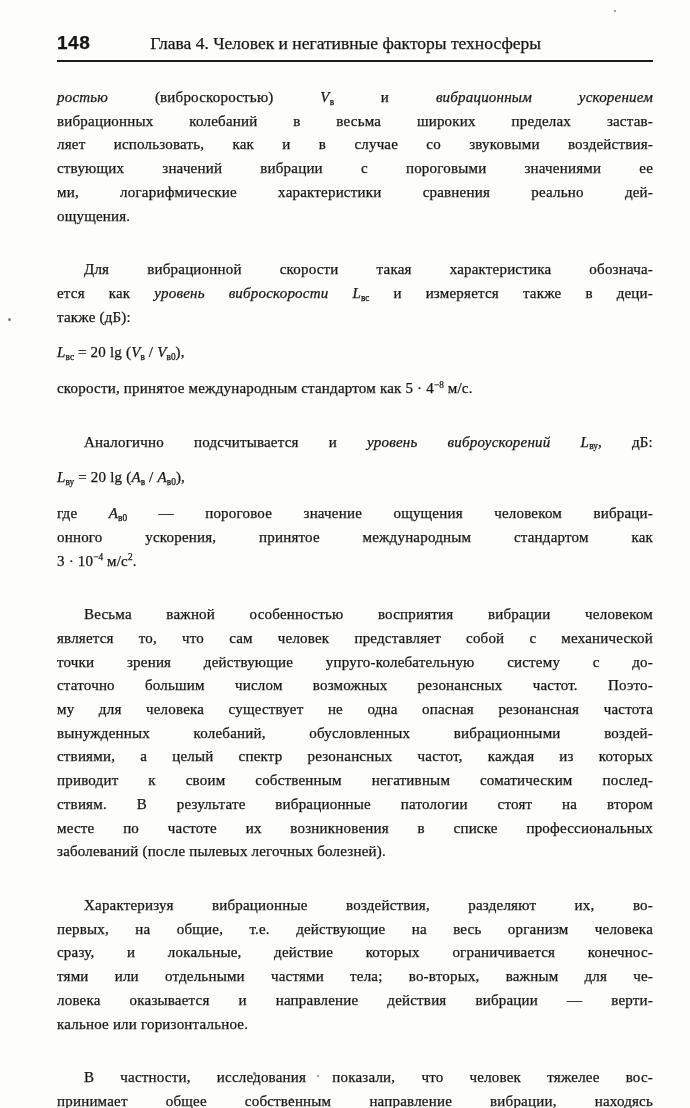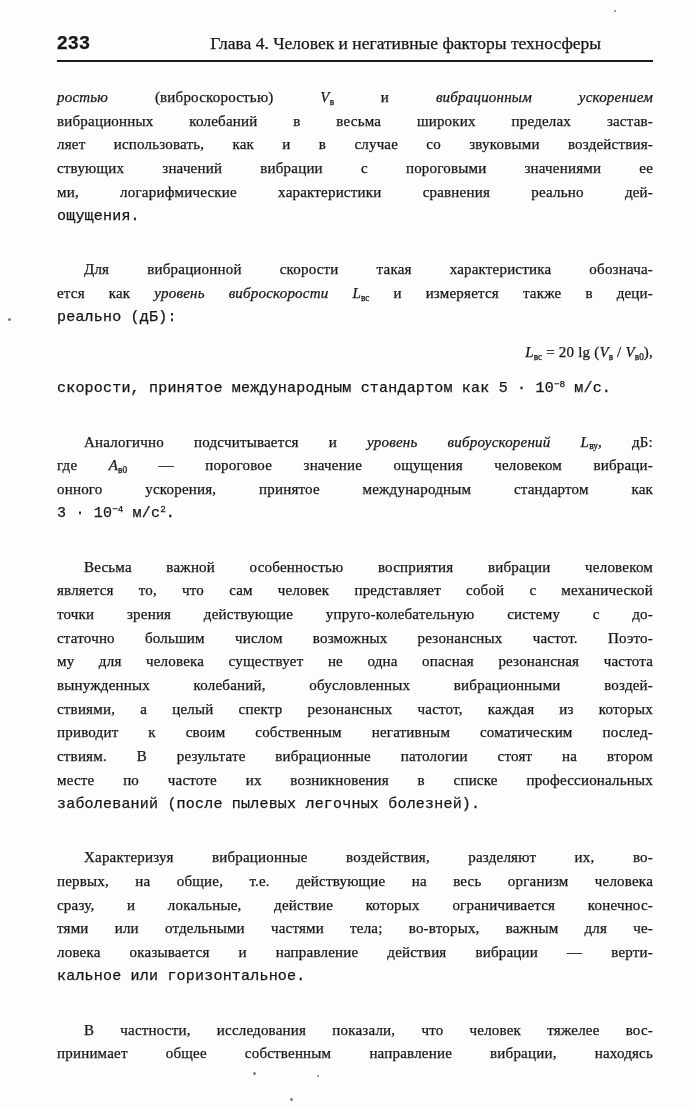--- a/index.html
+++ b/index.html
@@ -13,66 +13,67 @@
     -webkit-text-stroke:0.25px currentColor;
   }
   .content { position:absolute; left:57px; top:32px; width:596px; }
 
   .header { display:flex; align-items:baseline; padding-bottom:6px; }
   .page-num {
     font-family:"Liberation Sans", sans-serif;
     font-weight:700; font-size:19px; letter-spacing:0.5px;
   }
   .chapter {
-    flex:1; text-align:right;
+    flex:1; text-align:center;
     font-size:17.5px; padding-right:52px;
   }
   .header-rule { height:0; border-bottom:2.5px solid #1c1c1c; }
 
   .body {
     margin-top:24px;
     font-size:15px;
     line-height:23.7px;
     letter-spacing:0.2px;
   }
   .line { text-align:justify; text-align-last:justify; white-space:normal; }
-  .line.last { text-align-last:auto;font-family:Liberation Mono, monospace; }
+  .line.last { text-align-last:auto; }
   .line.indent { text-indent:27px;margin-top:30px; }
-  .formula { text-align:right; text-align-last:auto; margin:12px 0; }
+  .formula { text-align:left; text-align-last:auto; margin:12px 0; }
 
   .it { font-style:italic; }
   sub, sup { line-height:0; letter-spacing:0; }
   sub { font-size:0.62em; vertical-align:baseline; position:relative; top:0.28em; }
   sup { font-size:0.62em; vertical-align:baseline; position:relative; top:-0.55em; }
 
   .speck { position:absolute; background:#3a3a3a; border-radius:50%; opacity:0.65; }
 </style>
 </head>
 <body>
 
 <div class="page">
   <div class="content">
     <div class="header">
-      <span class="page-num">233</span>
+      <span class="page-num">148</span>
       <span class="chapter">Глава 4. Человек и негативные факторы техносферы</span>
     </div>
     <div class="header-rule"></div>
     <div class="body">
         <div class="line"><span class="it">ростью</span><span> (виброскоростью) </span><span class="it">V</span><sub>в</sub><span> и </span><span class="it">вибрационным ускорением</span></div>
         <div class="line"><span>вибрационных колебаний в весьма широких пределах застав-</span></div>
         <div class="line"><span>ляет использовать, как и в случае со звуковыми воздействия-</span></div>
         <div class="line"><span>ствующих значений вибрации с пороговыми значениями ее</span></div>
         <div class="line"><span>ми, логарифмические характеристики сравнения реально дей-</span></div>
         <div class="line last"><span>ощущения.</span></div>
         <div class="line indent"><span>Для вибрационной скорости такая характеристика обознача-</span></div>
         <div class="line"><span>ется как </span><span class="it">уровень виброскорости </span><span class="it">L</span><sub>вс</sub><span> и измеряется также в деци-</span></div>
-        <div class="line last"><span>реально (дБ):</span></div>
+        <div class="line last"><span>также (дБ):</span></div>
         <div class="formula"><span class="it">L</span><sub>вс</sub><span> = 20 lg (</span><span class="it">V</span><sub>в</sub><span> / </span><span class="it">V</span><sub>в0</sub><span>),</span></div>
-        <div class="line last"><span>скорости, принятое международным стандартом как 5 · 10</span><sup>−8</sup><span> м/с.</span></div>
+        <div class="line last"><span>скорости, принятое международным стандартом как 5 · 4</span><sup>−8</sup><span> м/с.</span></div>
         <div class="line indent"><span>Аналогично подсчитывается и </span><span class="it">уровень виброускорений </span><span class="it">L</span><sub>ву</sub><span>, дБ:</span></div>
+        <div class="formula"><span class="it">L</span><sub>ву</sub><span> = 20 lg (</span><span class="it">A</span><sub>в</sub><span> / </span><span class="it">A</span><sub>в0</sub><span>),</span></div>
         <div class="line"><span>где </span><span class="it">A</span><sub>в0</sub><span> — пороговое значение ощущения человеком вибраци-</span></div>
         <div class="line"><span>онного ускорения, принятое международным стандартом как</span></div>
         <div class="line last"><span>3 · 10</span><sup>−4</sup><span> м/с</span><sup>2</sup><span>.</span></div>
         <div class="line indent"><span>Весьма важной особенностью восприятия вибрации человеком</span></div>
         <div class="line"><span>является то, что сам человек представляет собой с механической</span></div>
         <div class="line"><span>точки зрения действующие упруго-колебательную систему с до-</span></div>
         <div class="line"><span>статочно большим числом возможных резонансных частот. Поэто-</span></div>
         <div class="line"><span>му для человека существует не одна опасная резонансная частота</span></div>
         <div class="line"><span>вынужденных колебаний, обусловленных вибрационными воздей-</span></div>
         <div class="line"><span>ствиями, а целый спектр резонансных частот, каждая из которых</span></div>

